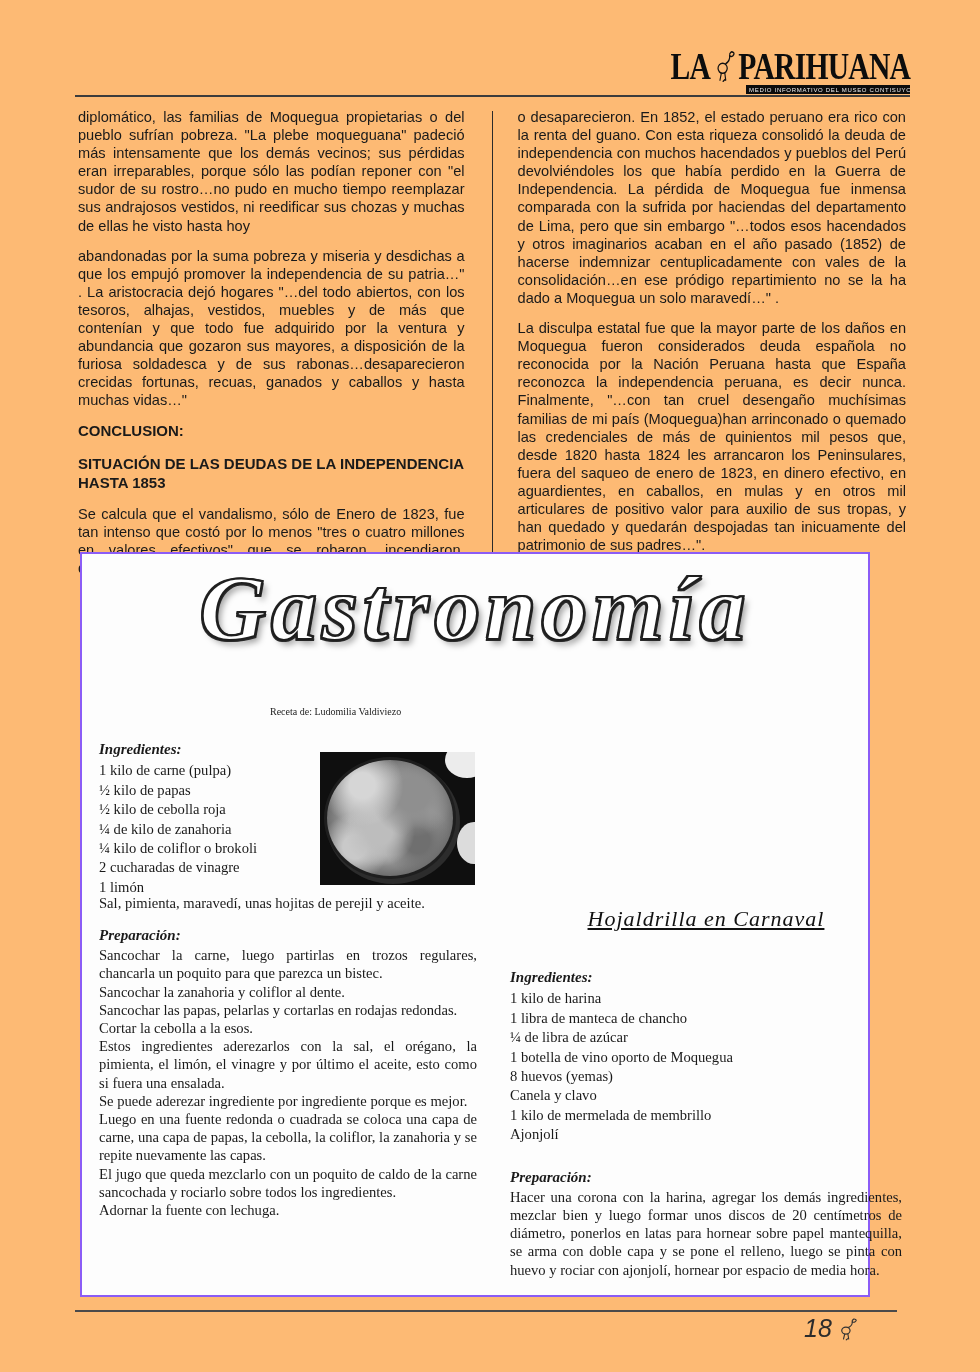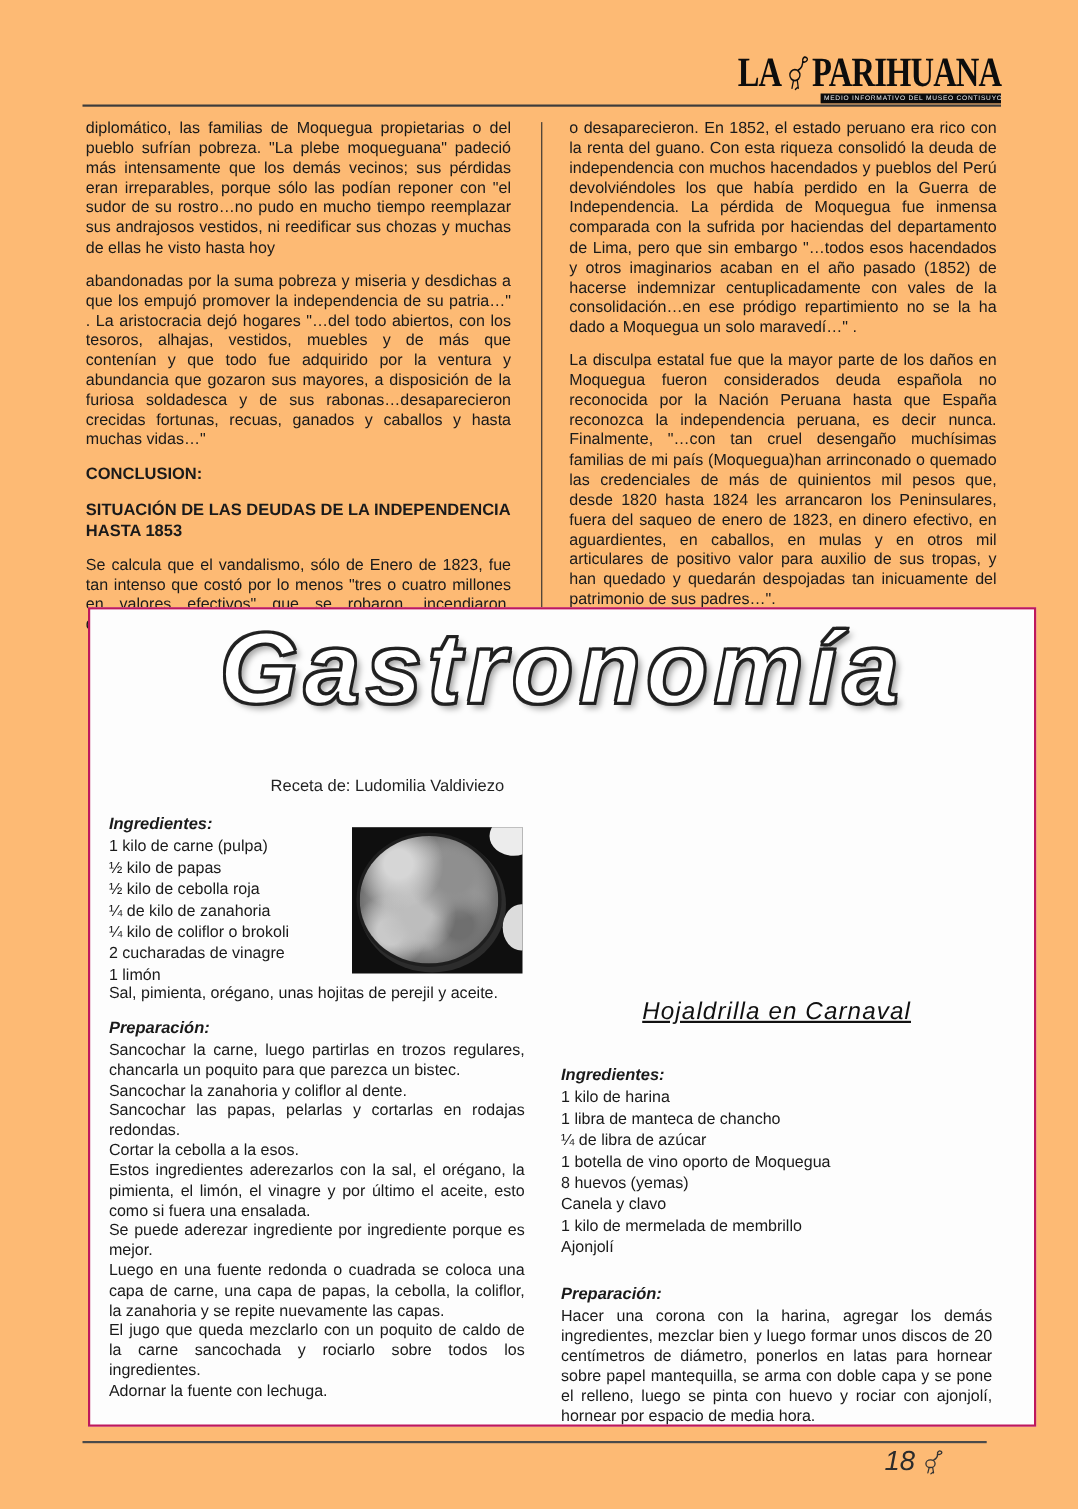--- a/index.html
+++ b/index.html
@@ -30,39 +30,39 @@
   .col { text-align:justify; font-size:14.6px; line-height:18.1px; }
   .col-left  { width:404px; }
   .col-right { width:406px; }
   .col p { margin:0 0 12px; }
   .col-divider { width:1px; background:#2b2b2b; margin:3px 5px 6px 7px; }
   .h-bold { font-weight:700; font-size:15px; margin:4px 0 14px; text-align:left; }
   .h-caps { font-weight:700; font-size:15px; margin:0 0 13px; text-align:left; line-height:19px; }
 
   
   .gastro-box {
-    position:absolute; left:80px; top:552px; width:862px; height:745px;
-    border:2px solid #be185d; box-sizing:border-box; background:#fdfdfd;
+    position:absolute; left:80px; top:552px; width:790px; height:745px;
+    border:2px solid #8b5cf6; box-sizing:border-box; background:#fdfdfd;font-family:Liberation Serif, serif;
   }
   .gastro-title {
     position:absolute; top:0; left:0; right:0; text-align:center;
     font-weight:700; font-style:italic; font-size:92px; line-height:108px;
     letter-spacing:5px; color:#ffffff;
     -webkit-text-stroke:2.2px #1f1f1f;
     text-shadow:
       -1.5px -1.5px 0 #2a2a2a, 1.5px -1.5px 0 #2a2a2a,
       -1.5px 1.5px 0 #2a2a2a, 1.5px 1.5px 0 #2a2a2a,
       4px 5px 6px rgba(0,0,0,.35);
   }
   .recipe1-title {
     position:absolute; left:68px; top:118px;
     font-style:italic; font-size:23px; letter-spacing:1px;
     text-decoration:underline; color:#111;
   }
-  .recipe1-byline { position:absolute; left:164px; top:152px; font-size:15px; color:#222; }
+  .recipe1-byline { position:absolute; left:188px; top:152px; font-size:10px; color:#222; }
 
   .recipe1-ingredients { position:absolute; left:17px; top:186px; width:228px; font-size:14.6px; line-height:19.4px; }
   .label-bi { font-weight:700; font-style:italic; font-size:15px; margin-bottom:2px; }
 
   
   .dish-photo { position:absolute; left:238px; top:198px; width:155px; height:133px; background:#0f0f0f; overflow:hidden; }
   .plate {
     position:absolute; left:7px; top:8px; width:126px; height:116px; border-radius:50%;
     background:
       radial-gradient(circle at 28% 22%, #d6d6d6 0 10%, rgba(0,0,0,0) 32%),
@@ -149,21 +149,21 @@
       <div>2 cucharadas de vinagre</div>
       <div>1 limón</div>
     </div>
 
     <div class="dish-photo">
       <div class="plate"></div>
       <div class="white-dish-top"></div>
       <div class="white-dish-side"></div>
     </div>
 
-    <div class="recipe1-note">Sal, pimienta, orégano, unas hojitas de perejil y aceite.</div>
+    <div class="recipe1-note">Sal, pimienta, maravedí, unas hojitas de perejil y aceite.</div>
 
     <div class="recipe1-prep">
       <div class="label-bi">Preparación:</div>
       <p>Sancochar la carne, luego partirlas en trozos regulares, chancarla un poquito para que parezca un bistec.</p>
       <p>Sancochar la zanahoria y coliflor al dente.</p>
       <p>Sancochar las papas, pelarlas y cortarlas en rodajas redondas.</p>
       <p>Cortar la cebolla a la esos.</p>
       <p>Estos ingredientes aderezarlos con la sal, el orégano, la pimienta, el limón, el vinagre y por último el aceite, esto como si fuera una ensalada.</p>
       <p>Se puede aderezar ingrediente por ingrediente porque es mejor.</p>
       <p>Luego en una fuente redonda o cuadrada se coloca una capa de carne, una capa de papas, la cebolla, la coliflor, la zanahoria y se repite nuevamente las capas.</p>

